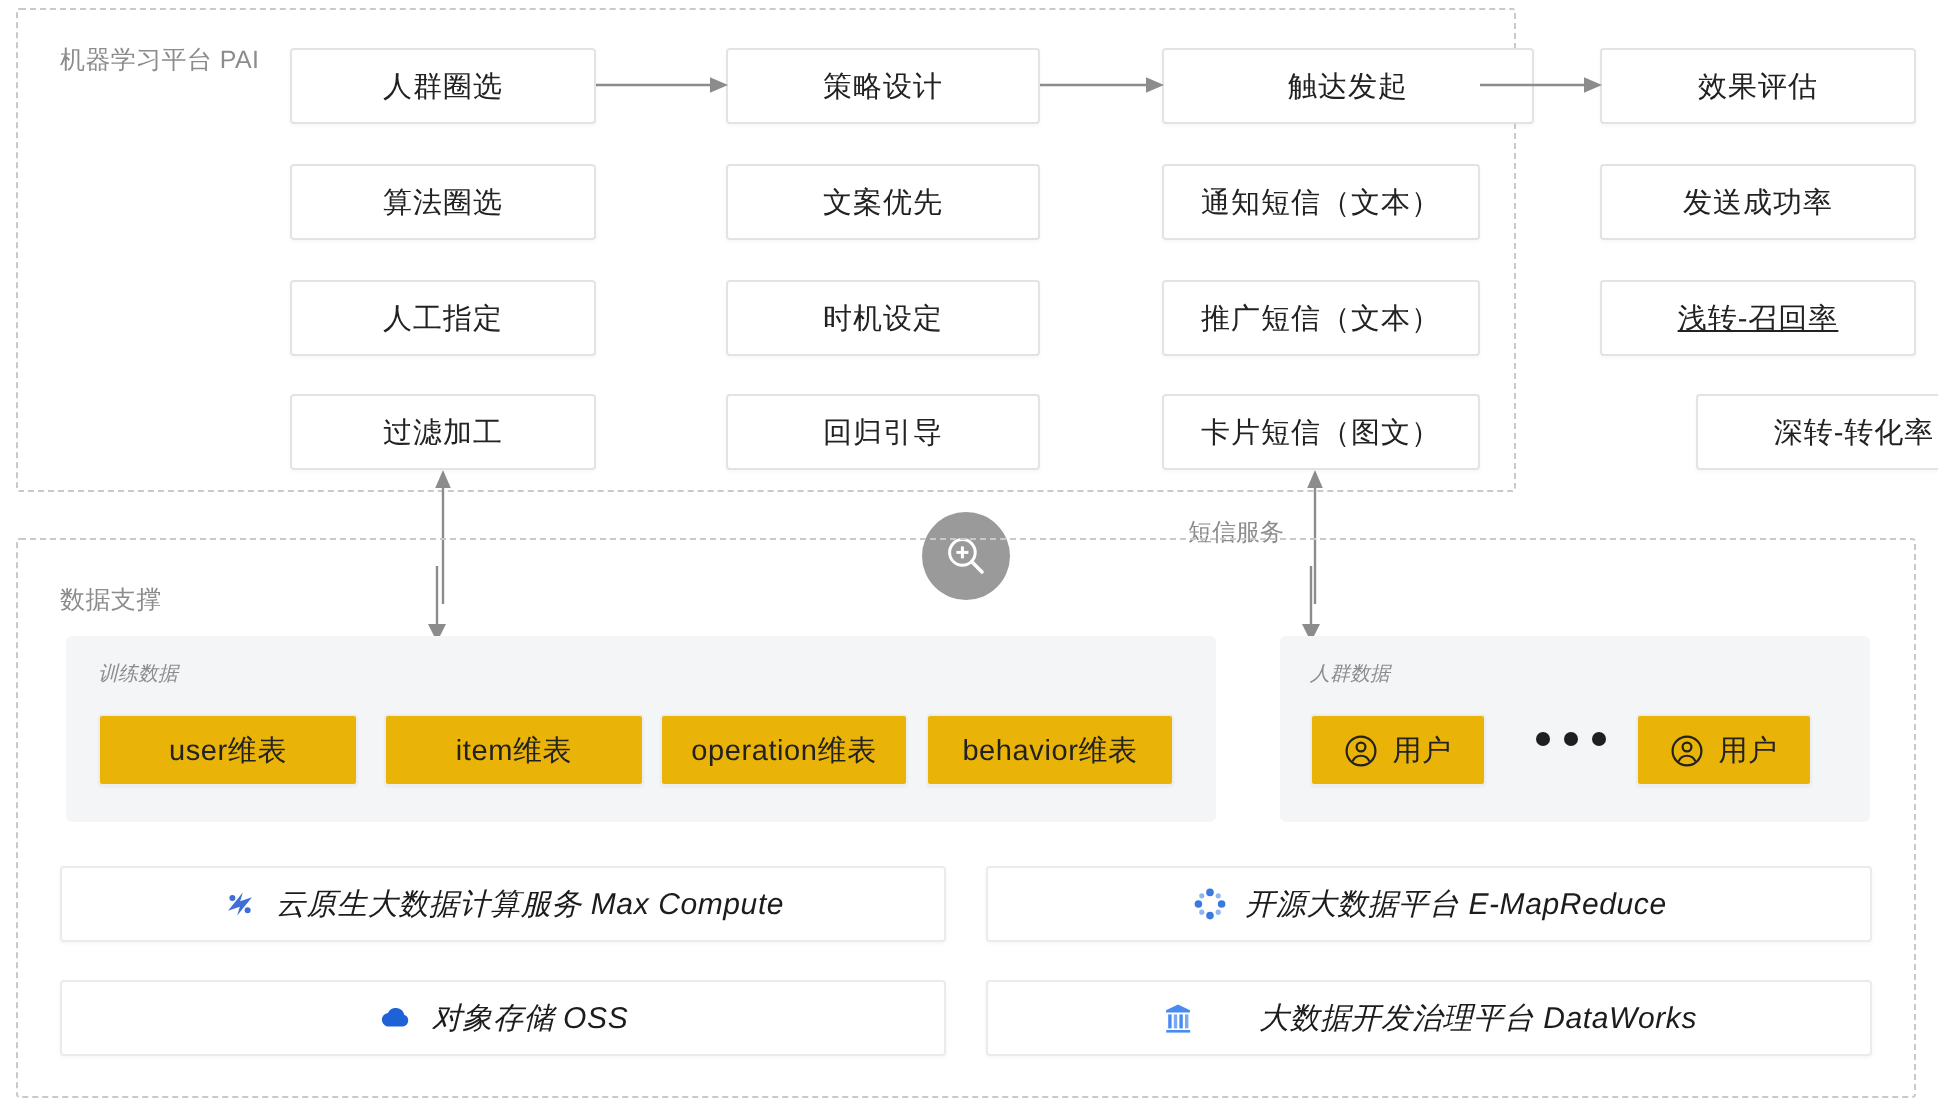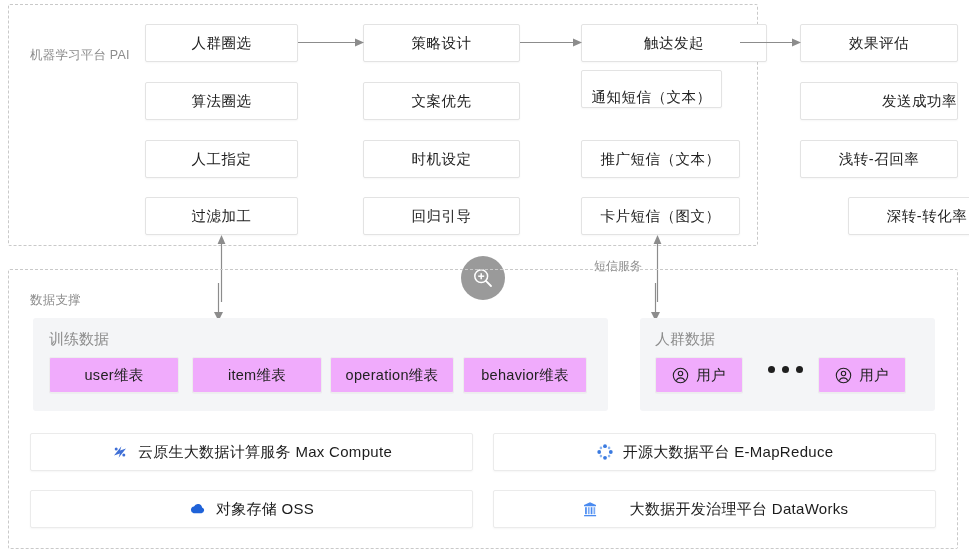--- a/index.html
+++ b/index.html
@@ -40,21 +40,21 @@
     width: 950px;
     height: 280px;
   }
   .section-label {
     position: absolute;
     font-size: 12.5px;
     color: #8c8c8c;
     letter-spacing: 0.2px;
     white-space: nowrap;
   }
-  #pai-label { left: 30px; top: 22px; margin-top: 25px; }
+  #pai-label { left: 30px; top: 22px; }
   #data-label { left: 30px; top: 292px; }
 
   
   .flow-box {
     position: absolute;
     height: 38px;
     background: #ffffff;
     border: 1px solid #e3e3e3;
     border-radius: 2px;
     box-sizing: border-box;
@@ -114,31 +114,32 @@
     height: 93px;
   }
   #crowd-panel {
     left: 640px;
     top: 318px;
     width: 295px;
     height: 93px;
   }
   .panel-label {
     position: absolute;
-    font-size: 15px;
+    font-size: 10px;
     color: #8c8c8c;
     white-space: nowrap;
+    font-style: italic;
   }
   #train-panel-label { left: 49px; top: 330px; }
   #crowd-panel-label { left: 655px; top: 330px; }
 
   .chip {
     position: absolute;
     height: 36px;
-    background: #f0abfc;
+    background: #eab308;
     border: 1px solid #ededed;
     border-radius: 2px;
     box-sizing: border-box;
     display: flex;
     align-items: center;
     justify-content: center;
     gap: 7px;
     font-size: 14.5px;
     color: #222222;
     letter-spacing: 0.3px;
@@ -175,20 +176,21 @@
     box-sizing: border-box;
     display: flex;
     align-items: center;
     justify-content: center;
     gap: 9px;
     font-size: 15px;
     color: #1c1c1c;
     letter-spacing: 0.3px;
     box-shadow: 0 1px 2px rgba(0,0,0,0.04);
     white-space: nowrap;
+    font-style: italic;
   }
   .svc-icon {
     display: inline-flex;
     align-items: center;
     justify-content: center;
     width: 18px;
     height: 18px;
     flex: 0 0 auto;
   }
   .user-icon {
@@ -230,37 +232,37 @@
   <div class="flow-box" style="left:363px; top:140px; width:157px;">
       <span>时机设定</span>
     </div>
   <div class="flow-box" style="left:363px; top:197px; width:157px;">
       <span>回归引导</span>
     </div>
 
   <div class="flow-box" style="left:581px; top:24px; width:186px;">
       <span>触达发起</span>
     </div>
-  <div class="flow-box" style="left:581px; top:70px; width:141px;align-items:flex-end;">
+  <div class="flow-box" style="left:581px; top:82px; width:159px;">
       <span>通知短信（文本）</span>
     </div>
   <div class="flow-box" style="left:581px; top:140px; width:159px;">
       <span>推广短信（文本）</span>
     </div>
   <div class="flow-box" style="left:581px; top:197px; width:159px;">
       <span>卡片短信（图文）</span>
     </div>
 
   <div class="flow-box" style="left:800px; top:24px; width:158px;">
       <span>效果评估</span>
     </div>
-  <div class="flow-box" style="left:800px; top:82px; width:158px;justify-content:flex-end;">
+  <div class="flow-box" style="left:800px; top:82px; width:158px;">
       <span>发送成功率</span>
     </div>
-  <div class="flow-box" style="left:800px; top:140px; width:158px;">
+  <div class="flow-box" style="left:800px; top:140px; width:158px;text-decoration:underline;">
       <span>浅转-召回率</span>
     </div>
   <div class="flow-box" style="left:800px; top:197px; width:158px;margin-left:48px;">
       <span>深转-转化率</span>
     </div>
 
   <svg class="arrow-h" style="left:298px; top:38px; width:66px;" viewBox="0 0 66 9">
     <line x1="0" y1="4.5" x2="57" y2="4.5" stroke="#8c8c8c" stroke-width="1.2"></line>
     <polygon points="57,0.6 66,4.5 57,8.4" fill="#8c8c8c"></polygon>
   </svg>

